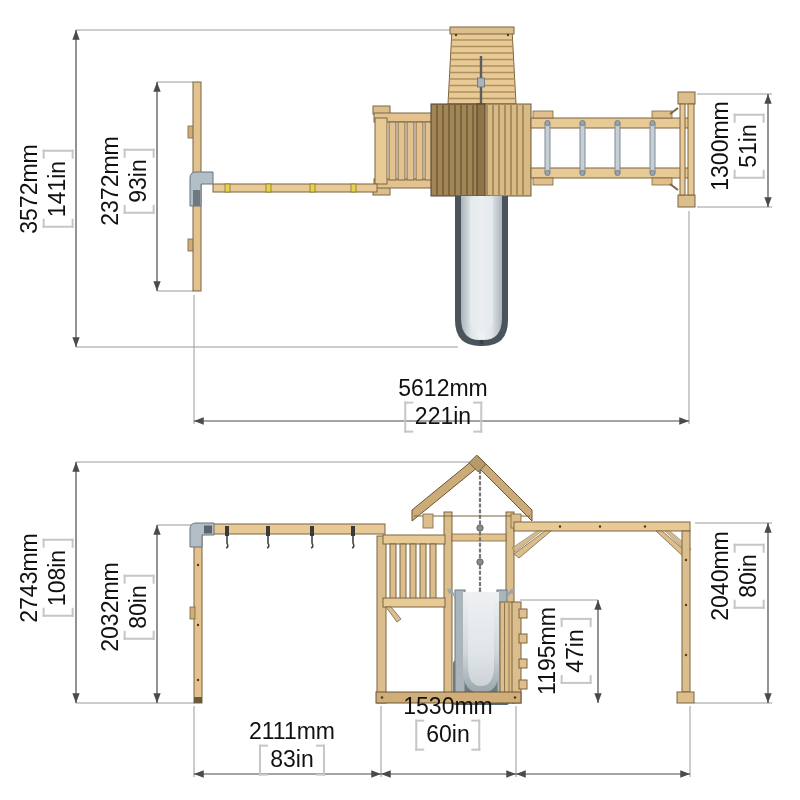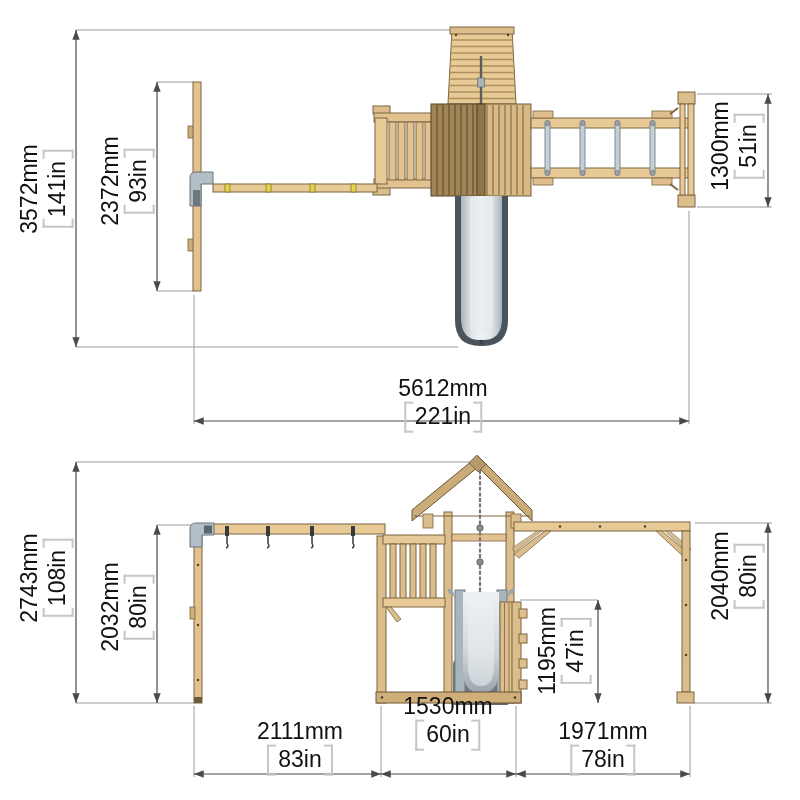--- a/index.html
+++ b/index.html
@@ -377,40 +377,32 @@
 
 <div class="dim v" style="left:736px;top:576px">
   <div>2040mm</div>
   <div class="inrow">
         <span class="bk l"></span>
         <span>80in</span>
         <span class="bk r"></span>
       </div>
 </div>
 
-<div class="dim" style="left:300px;top:747px">
+<div class="dim" style="left:292px;top:747px">
   <div>2111mm</div>
   <div class="inrow">
         <span class="bk l"></span>
         <span>83in</span>
         <span class="bk r"></span>
       </div>
 </div>
 
 <div class="dim" style="left:448px;top:722px">
   <div>1530mm</div>
   <div class="inrow">
         <span class="bk l"></span>
         <span>60in</span>
         <span class="bk r"></span>
       </div>
 </div>
 
-<div class="dim" style="left:603px;top:747px">
-  <div>1971mm</div>
-  <div class="inrow">
-        <span class="bk l"></span>
-        <span>78in</span>
-        <span class="bk r"></span>
-      </div>
-</div>
 
 </div>
 
 </body></html>

